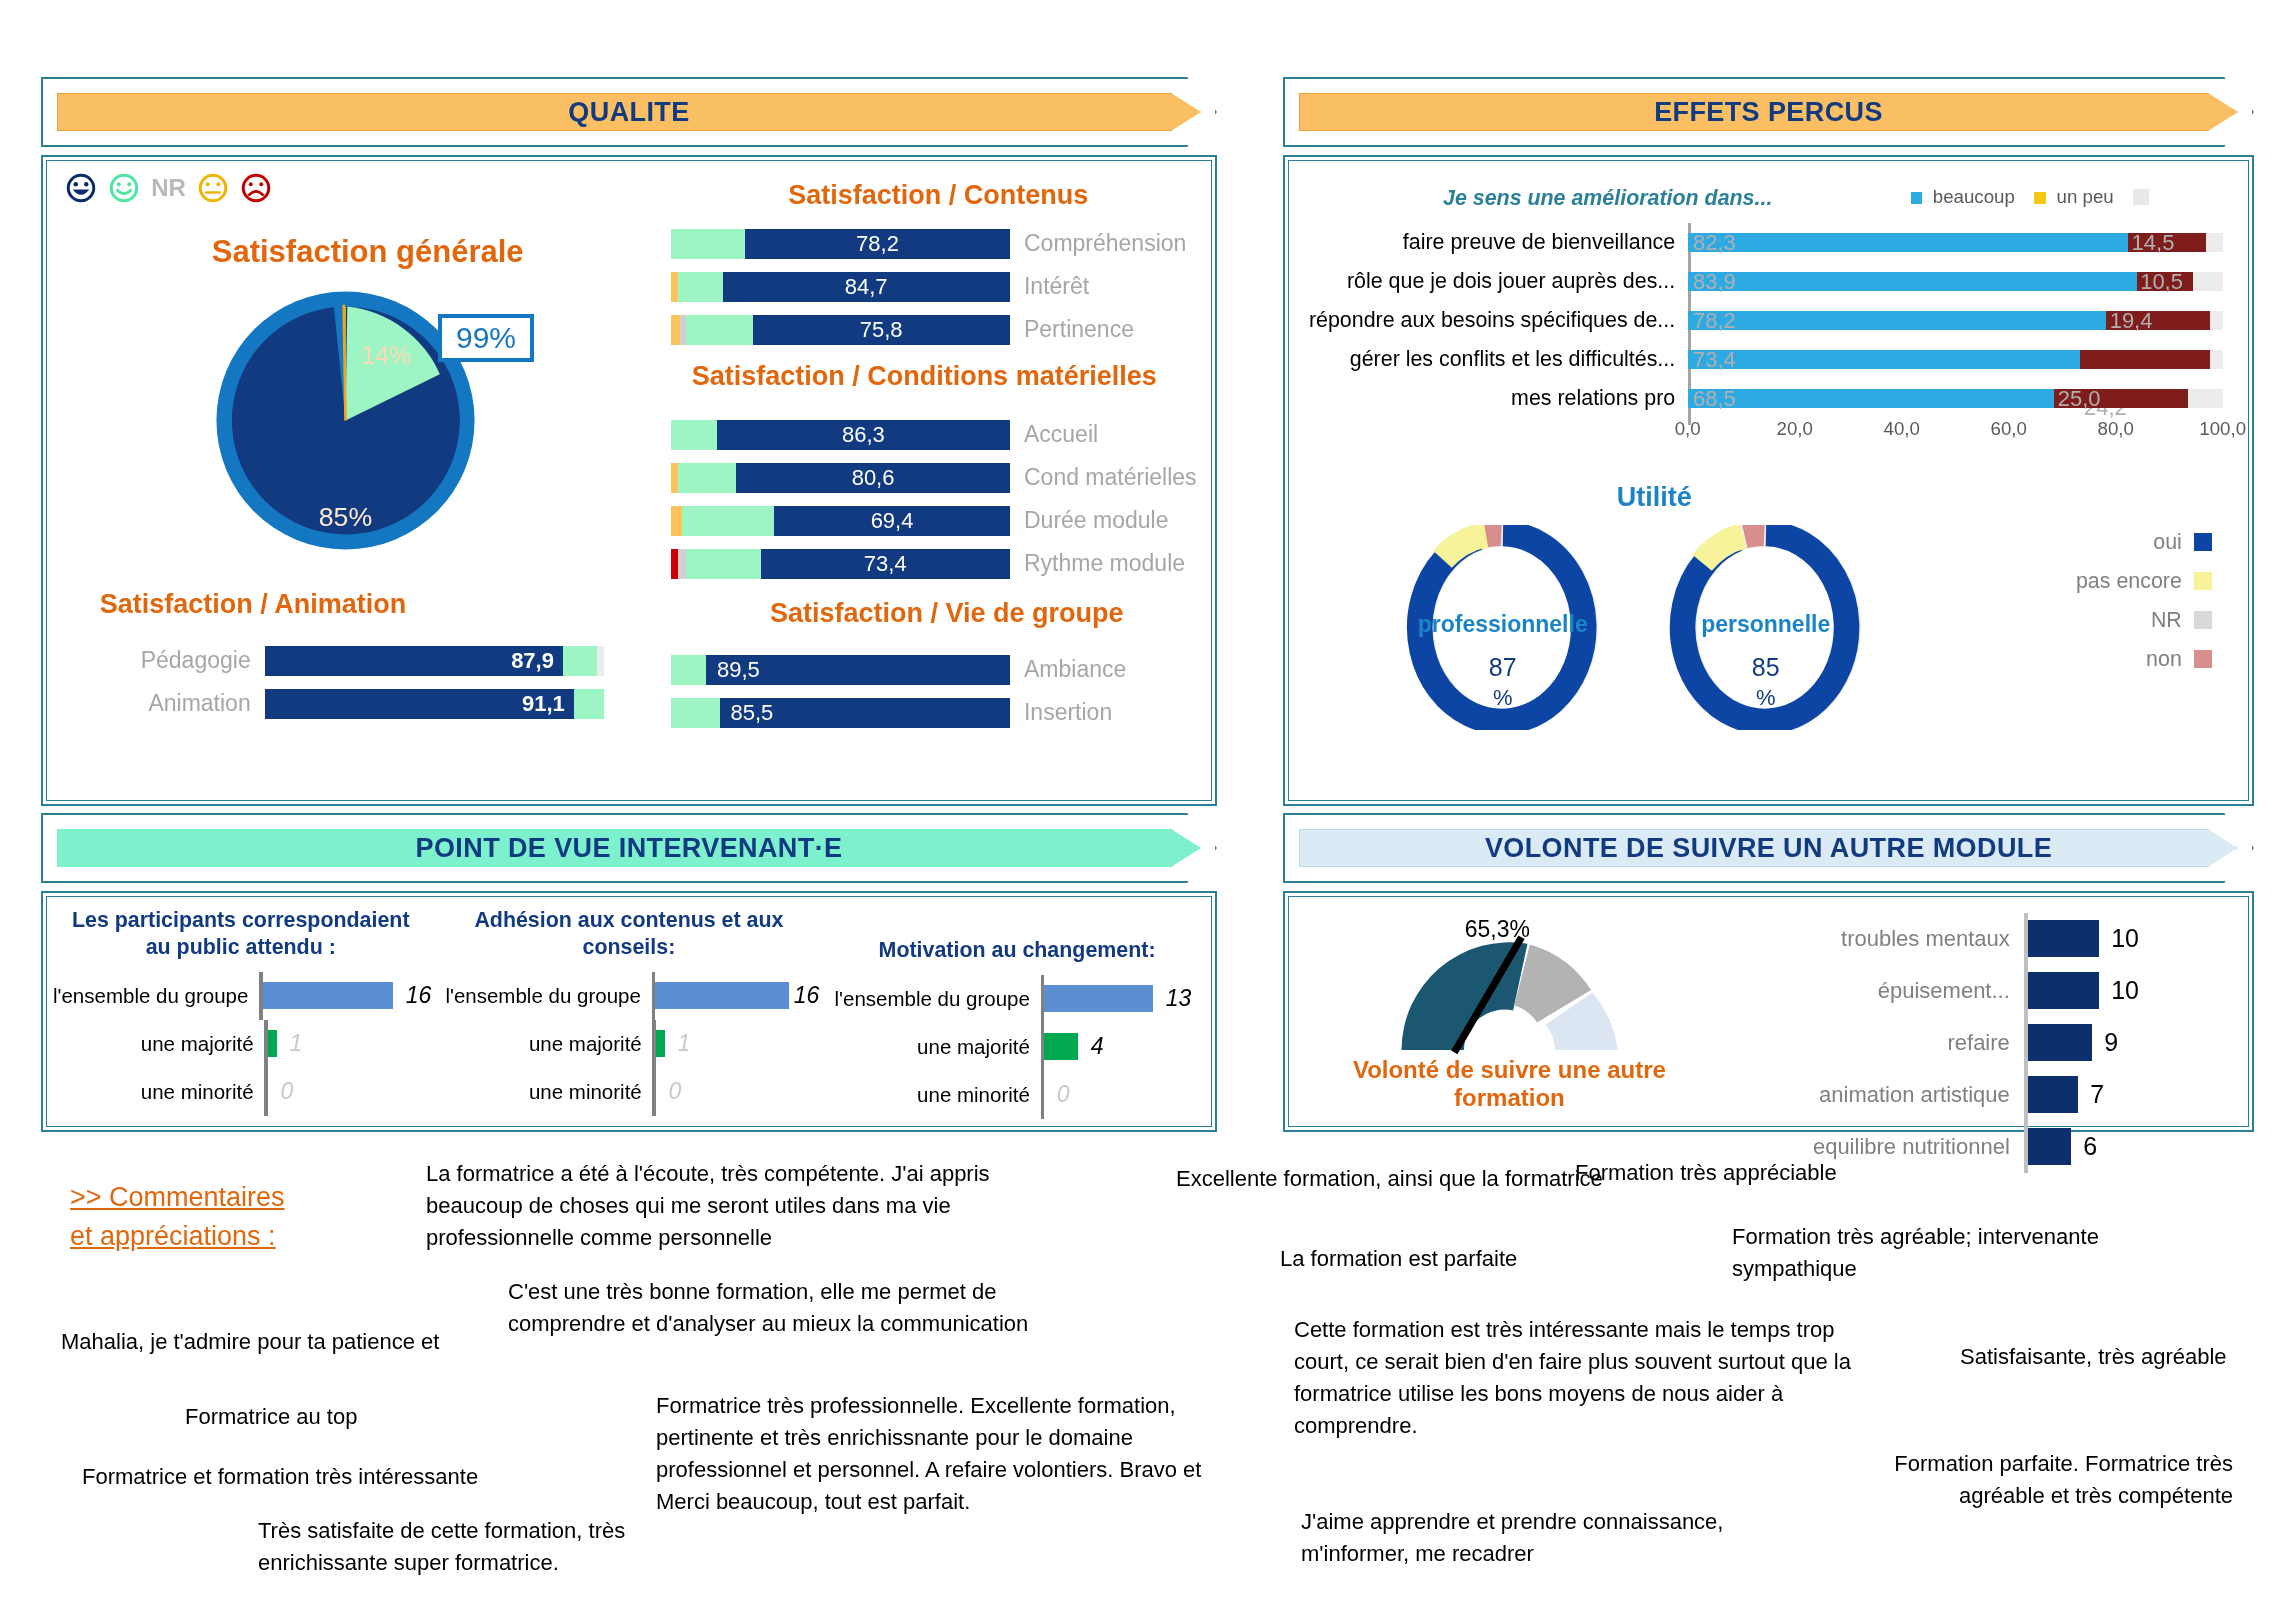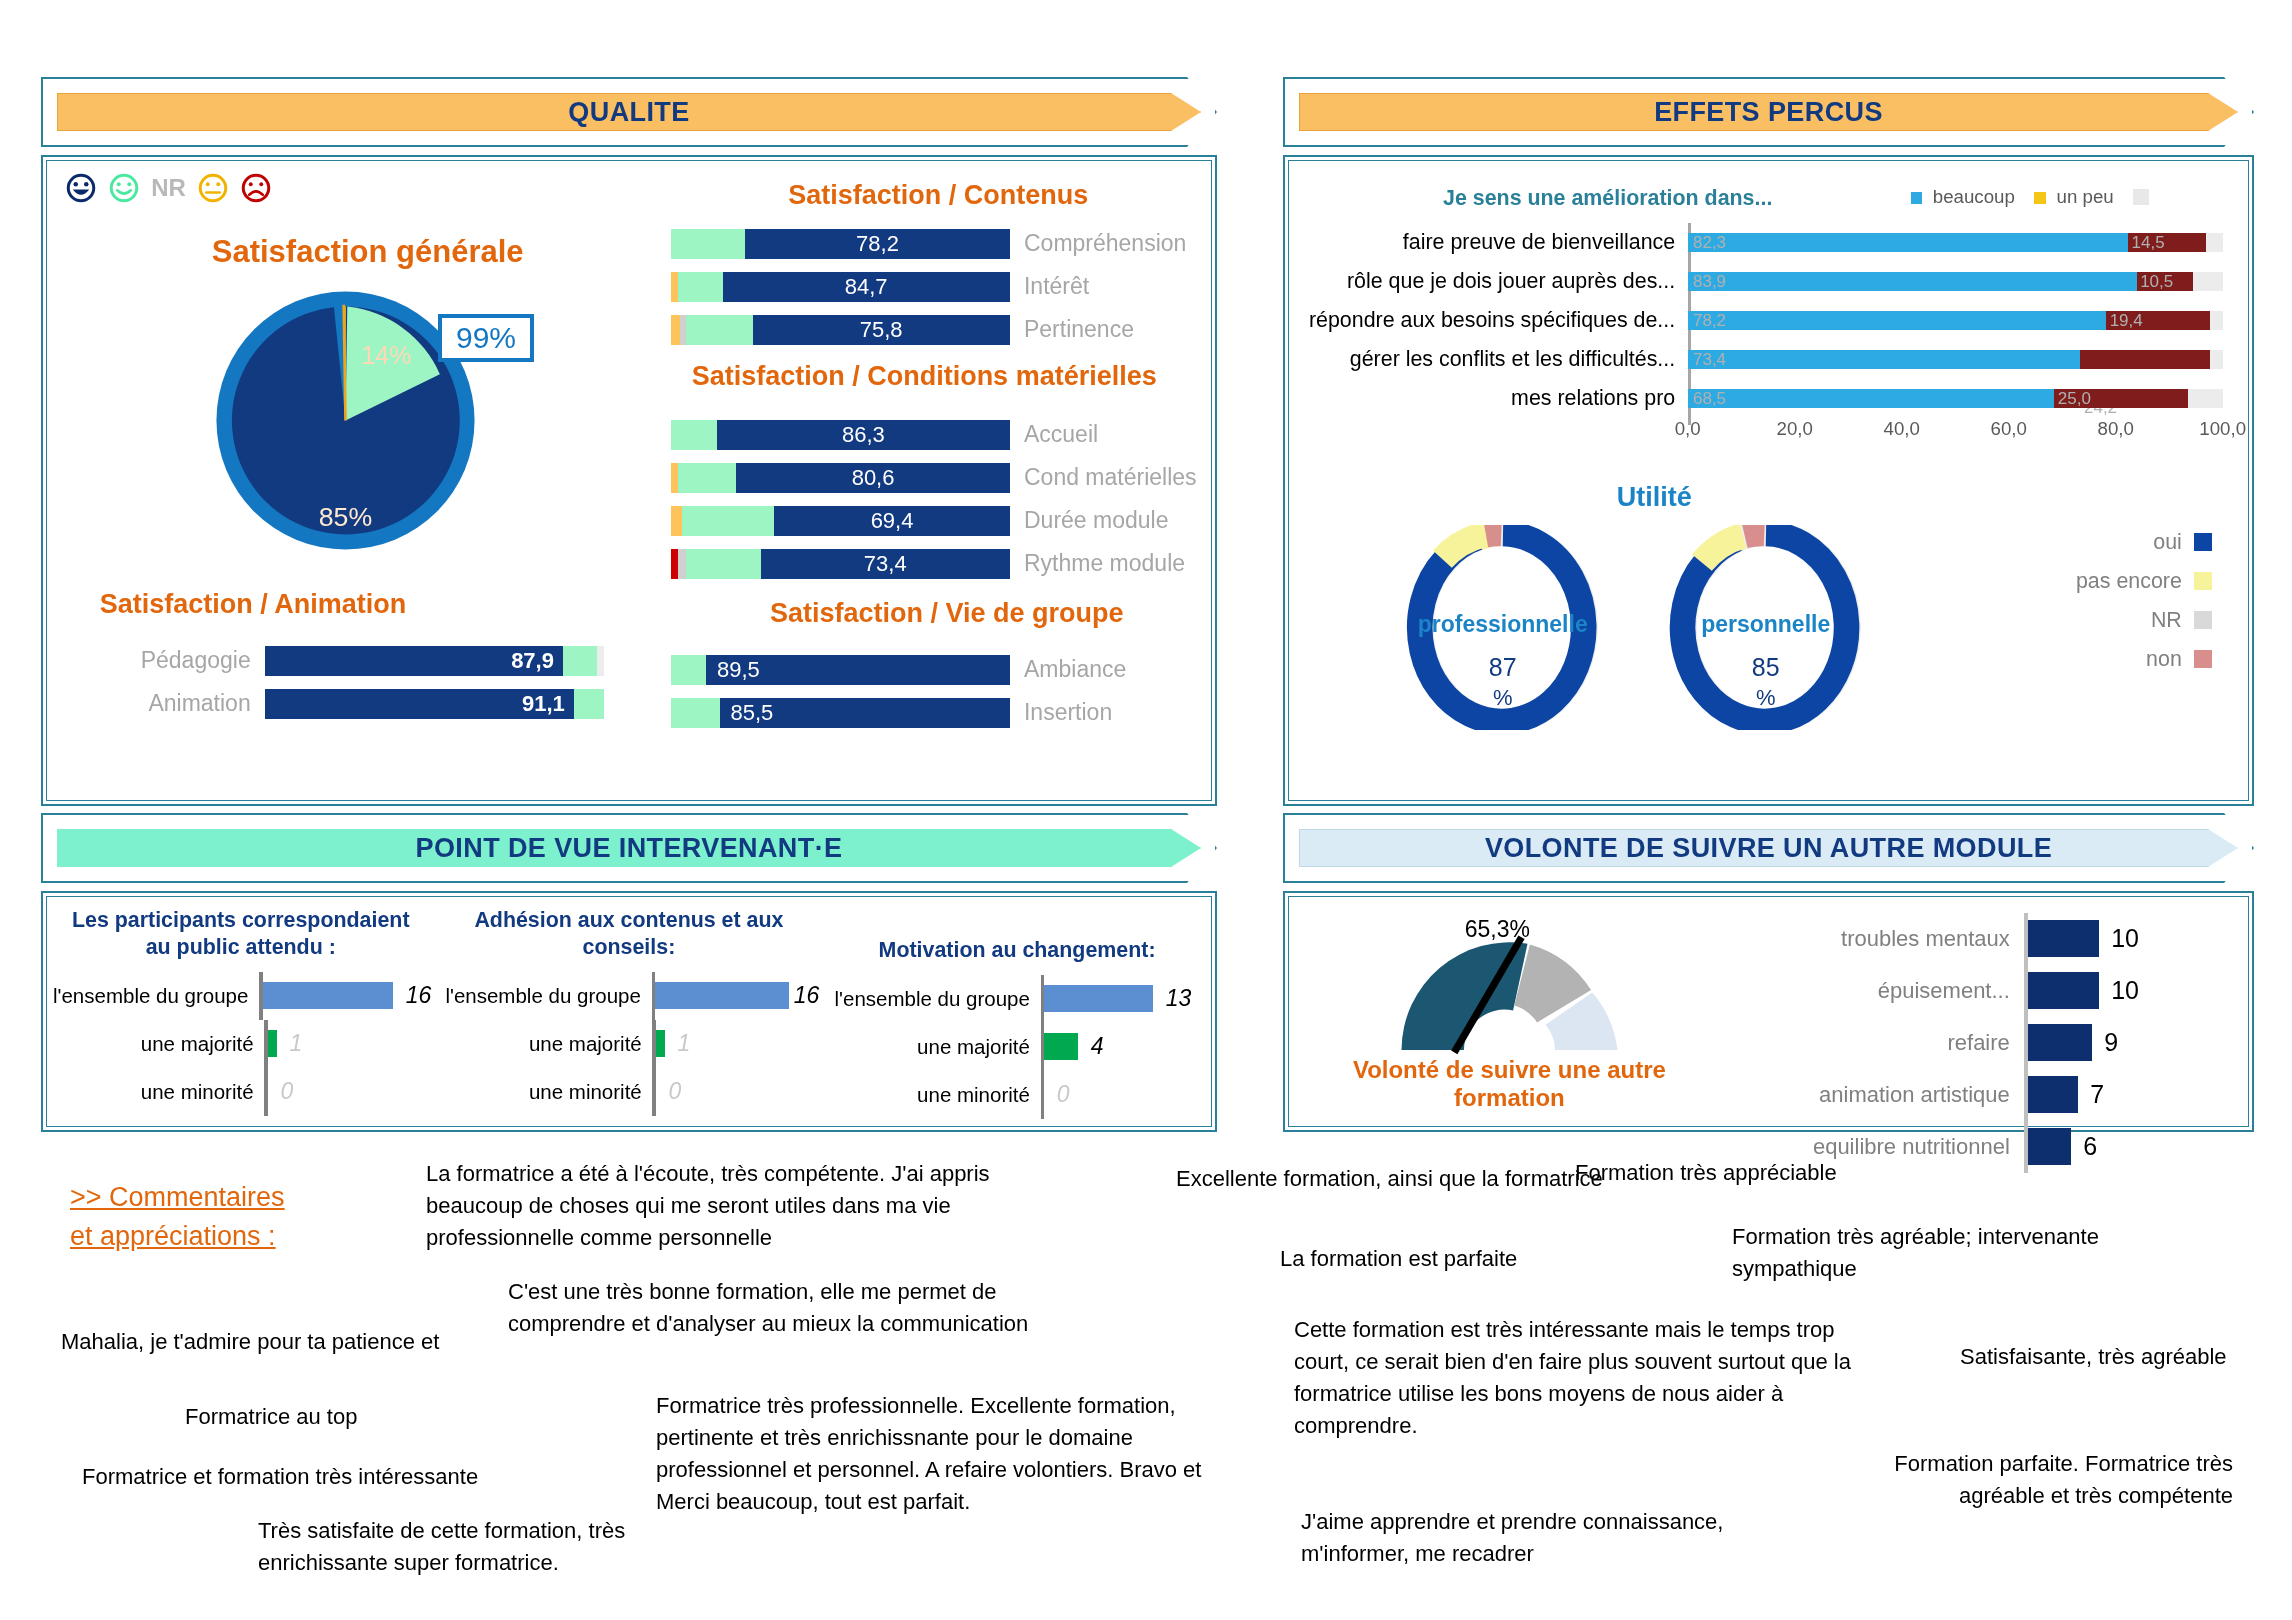--- a/index.html
+++ b/index.html
@@ -71,20 +71,21 @@
   .navy-title {
     color: #123a80;
     font-weight: bold;
     font-size: 21.4px;
     text-align: center;
     line-height: 1.25;
   }
   .teal-ital-title {
     color: #2b8099;
     font-weight: bold;
+    font-style: italic;
     font-size: 21.4px;
     text-align: center;
   }
 
   
   .smiley-row {
     position: absolute;
     left: 19.6px; top: 12.5px;
     display: flex;
     align-items: center;
@@ -140,21 +141,21 @@
     overflow: hidden; text-overflow: ellipsis;
   }
   .ep-track {
     position: relative; height: 19.6px; width: 535px;
     background: #ececec; display:flex;
   }
   .ep-beaucoup { background: #2eaae2; position: relative; }
   .ep-unpeu    { background: #7f1d1d; position: relative; }
   .ep-val {
     position:absolute; top:50%; transform: translateY(-50%);
-    font-size: 17px; color: #b0b0b0;
+    font-size: 22px; color: #b0b0b0;
   }
   .ep-axis {
     position: relative; height: 30px; width: 535px;
     margin-left: 383px; font-size: 18.7px; color: #595959;
   }
   .ep-axis span { position: absolute; top:0; transform: translateX(-50%); }
   .ep-legend { display:flex; gap: 19.6px; align-items:center; font-size: 18.7px; color:#595959; }
   .ep-key { display:inline-block; width: 11.6px; height: 11.6px; margin-right:5.3px; vertical-align: middle;}
 
   

